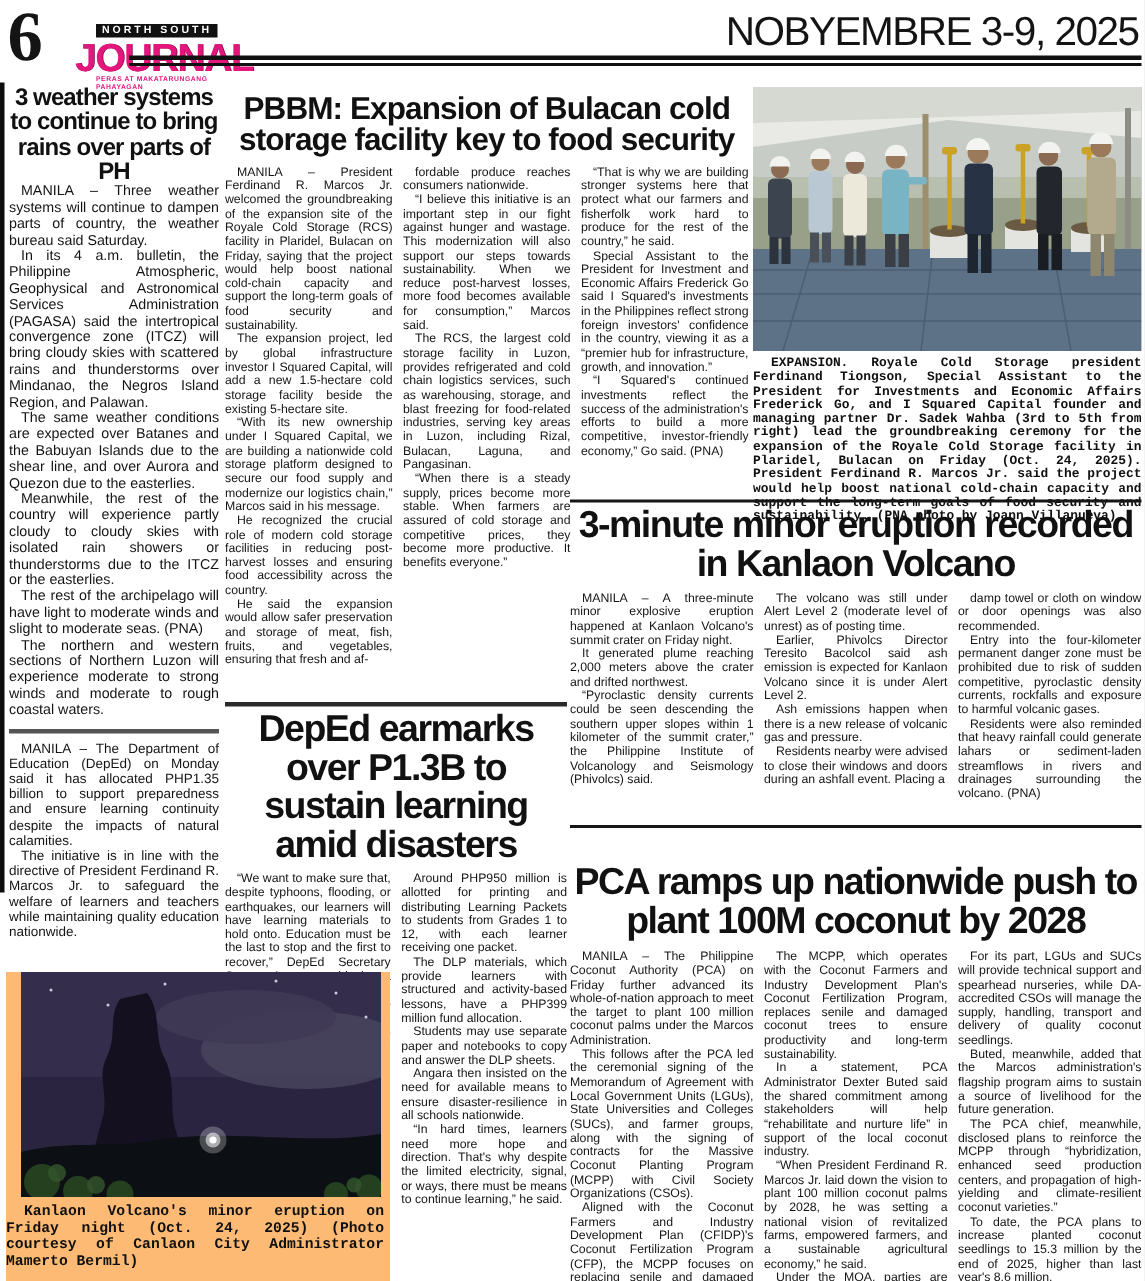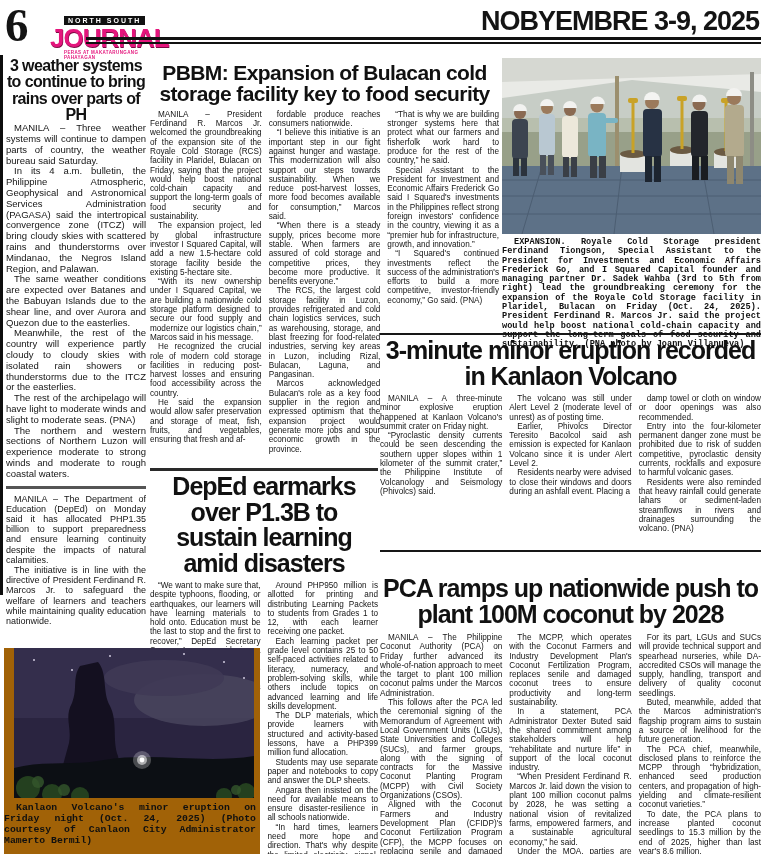--- a/index.html
+++ b/index.html
@@ -7,21 +7,21 @@
         font-family:"Liberation Sans",sans-serif;color:#141414;overflow:hidden;}
   .abs{position:absolute;}
   
   .page-num{left:5px;top:2px;font-family:"Liberation Serif",serif;font-size:47px;font-weight:bold;line-height:1;}
   .logo{left:50px;top:9px;width:110px;}
   .logo-topbar{background:#111;color:#fff;font-size:7px;font-weight:bold;letter-spacing:2px;
                padding:1px 4px;display:inline-block;margin-left:14px;}
   .logo-main{color:#e4157c;font-size:26px;font-weight:800;letter-spacing:-1px;line-height:.9;
              text-shadow:0.5px 0.5px 0 #7a0a42;}
   .logo-tag{color:#e4157c;font-size:4.5px;font-weight:bold;letter-spacing:.4px;margin-left:14px;}
-  .issue-date{right:4px;top:6px;font-size:27px;font-weight:700;letter-spacing:-1px;text-align:right;}
+  .issue-date{right:4px;top:6px;font-size:27px;font-weight:400;letter-spacing:-1px;text-align:right;}
   .mast-rule{left:86px;top:37px;width:675px;}
   .mast-rule .bar1{height:3px;background:#111;margin-bottom:2px;}
   .mast-rule .bar2{height:2px;background:#111;}
   .page-edge{left:0;top:55px;width:3px;height:540px;background:#0d0d0d;}
   
   .hl{font-weight:800;text-align:center;letter-spacing:-.6px;line-height:1.02;color:#111;}
   .hl-weather{font-size:16px;}
   .hl-pbbm{font-size:21px;}
   .hl-big{font-size:25px;letter-spacing:-1px;}
   
@@ -31,21 +31,21 @@
   .cols{display:flex;gap:7px;}
   .col{flex:1;min-width:0;}
   .col p{margin:0;text-indent:8px;text-align:justify;font-size:8.2px;line-height:9.3px;}
   .caption{font-weight:bold;text-align:justify;text-indent:12px;color:#101010;font-family:Liberation Mono, monospace;}
   .cap-exp{font-size:8.6px;line-height:9.3px;}
   .cap-vol{font-size:9.8px;line-height:11px;}
   .rule{height:2px;background:#161616;}
   .rule-thick{height:3px;background:#2a2a2a;}
   .divider{height:3px;background:#555;margin:6px 0 5px;}
   .photo-frame{overflow:hidden;background:#9aa0a6;}
-  .vol-block{background:#a16207;}
+  .vol-block{background:#fdba74;}
 </style>
 </head>
 <body>
 
 <div class="page">
 
   <div class="abs page-num">6</div>
   <div class="abs logo">
     <div class="logo-topbar">NORTH SOUTH</div>
     <div class="logo-main">JOURNAL</div>
@@ -81,23 +81,22 @@
       <div class="col">
           <p>MANILA – President Ferdinand R. Marcos Jr. welcomed the groundbreaking of the expansion site of the Royale Cold Storage (RCS) facility in Plaridel, Bulacan on Friday, saying that the project would help boost national cold-chain capacity and support the long-term goals of food security and sustainability.</p>
           <p>The expansion project, led by global infrastructure investor I Squared Capital, will add a new 1.5-hectare cold storage facility beside the existing 5-hectare site.</p>
           <p>“With its new ownership under I Squared Capital, we are building a nationwide cold storage platform designed to secure our food supply and modernize our logistics chain,” Marcos said in his message.</p>
           <p>He recognized the crucial role of modern cold storage facilities in reducing post-harvest losses and ensuring food accessibility across the country.</p>
           <p>He said the expansion would allow safer preservation and storage of meat, fish, fruits, and vegetables, ensuring that fresh and af-</p>
         </div>
       <div class="col">
           <p>fordable produce reaches consumers nationwide.</p>
           <p>“I believe this initiative is an important step in our fight against hunger and wastage. This modernization will also support our steps towards sustainability. When we reduce post-harvest losses, more food becomes available for consumption,” Marcos said.</p>
+          <p>The RCS, the largest cold storage facility in Luzon, provides refrigerated and cold chain logistics services, such as warehousing, storage, and blast freezing for food-related industries, serving key areas in Luzon, including Rizal, Bulacan, Laguna, and Pangasinan.</p>
           <p>“When there is a steady supply, prices become more stable. When farmers are assured of cold storage and competitive prices, they become more productive. It benefits everyone.”</p>
-          <p>The RCS, the largest cold storage facility in Luzon, provides refrigerated and cold chain logistics services, such as warehousing, storage, and blast freezing for food-related industries, serving key areas in Luzon, including Rizal, Bulacan, Laguna, and Pangasinan.</p>
-          <p>Marcos acknowledged Bulacan's role as a key food supplier in the region and expressed optimism that the expansion project would generate more jobs and spur economic growth in the province.</p>
         </div>
       <div class="col">
           <p>“That is why we are building stronger systems here that protect what our farmers and fisherfolk work hard to produce for the rest of the country,” he said.</p>
           <p>Special Assistant to the President for Investment and Economic Affairs Frederick Go said I Squared's investments in the Philippines reflect strong foreign investors' confidence in the country, viewing it as a “premier hub for infrastructure, growth, and innovation.”</p>
           <p>“I Squared's continued investments reflect the success of the administration's efforts to build a more competitive, investor-friendly economy,” Go said. (PNA)</p>
         </div>
     </div>
   </div>
 
   <div class="abs photo-frame" style="left:502px;top:58px;width:259px;height:176px;">
@@ -193,46 +192,47 @@
     </svg>
   </div>
   <div class="abs caption cap-exp" style="left:502px;top:238px;width:259px;">EXPANSION. Royale Cold Storage president Ferdinand Tiongson, Special Assistant to the President for Investments and Economic Affairs Frederick Go, and I Squared Capital founder and managing partner Dr. Sadek Wahba (3rd to 5th from right) lead the groundbreaking ceremony for the expansion of the Royale Cold Storage facility in Plaridel, Bulacan on Friday (Oct. 24, 2025). President Ferdinand R. Marcos Jr. said the project would help boost national cold-chain capacity and support the long-term goals of food security and sustainability. (PNA photo by Joann Villanueva)</div>
 
   <div class="abs rule" style="left:380px;top:333px;width:381px;"></div>
   <div class="abs" style="left:380px;top:338px;width:381px;height:208px;overflow:hidden;">
     <div class="hl hl-big" style="margin-bottom:5px;">3-minute minor eruption recorded in Kanlaon Volcano</div>
     <div class="cols">
       <div class="col">
           <p>MANILA – A three-minute minor explosive eruption happened at Kanlaon Volcano's summit crater on Friday night.</p>
+          <p>It generated plume reaching 2,000 meters above the crater and drifted northwest.</p>
           <p>“Pyroclastic density currents could be seen descending the southern upper slopes within 1 kilometer of the summit crater,” the Philippine Institute of Volcanology and Seismology (Phivolcs) said.</p>
         </div>
       <div class="col">
           <p>The volcano was still under Alert Level 2 (moderate level of unrest) as of posting time.</p>
           <p>Earlier, Phivolcs Director Teresito Bacolcol said ash emission is expected for Kanlaon Volcano since it is under Alert Level 2.</p>
+          <p>Ash emissions happen when there is a new release of volcanic gas and pressure.</p>
           <p>Residents nearby were advised to close their windows and doors during an ashfall event. Placing a</p>
         </div>
       <div class="col">
           <p>damp towel or cloth on window or door openings was also recommended.</p>
           <p>Entry into the four-kilometer permanent danger zone must be prohibited due to risk of sudden competitive, pyroclastic density currents, rockfalls and exposure to harmful volcanic gases.</p>
           <p>Residents were also reminded that heavy rainfall could generate lahars or sediment-laden streamflows in rivers and drainages surrounding the volcano. (PNA)</p>
         </div>
     </div>
   </div>
 
   <div class="abs rule-thick" style="left:150px;top:468px;width:228px;"></div>
   <div class="abs" style="left:150px;top:474px;width:228px;height:380px;overflow:hidden;">
     <div class="hl hl-big" style="margin-bottom:5px;">DepEd earmarks over P1.3B to sustain learning amid disasters</div>
     <div class="cols">
       <div class="col">
           <p>“We want to make sure that, despite typhoons, flooding, or earthquakes, our learners will have learning materials to hold onto. Education must be the last to stop and the first to recover,” DepEd Secretary Sonny Angara said in a statement.</p>
           <p>The allocation will cover the printing, delivery, and training related to Learning Packets and Dynamic Learning Program (DLP) materials.</p>
         </div>
       <div class="col">
           <p>Around PHP950 million is allotted for printing and distributing Learning Packets to students from Grades 1 to 12, with each learner receiving one packet.</p>
-          <p>Each learning packet per grade level contains 25 to 50 self-paced activities related to literacy, numeracy, and problem-solving skills, while others include topics on advanced learning and life skills development.</p>
           <p>The DLP materials, which provide learners with structured and activity-based lessons, have a PHP399 million fund allocation.</p>
           <p>Students may use separate paper and notebooks to copy and answer the DLP sheets.</p>
           <p>Angara then insisted on the need for available means to ensure disaster-resilience in all schools nationwide.</p>
           <p>“In hard times, learners need more hope and direction. That's why despite the limited electricity, signal, or ways, there must be means to continue learning,” he said.</p>
         </div>
     </div>
   </div>
 
   <div class="abs vol-block" style="left:4px;top:648px;width:256px;height:206px;">
     <div class="photo-frame" style="margin-left:10px;width:240px;height:150px;">

